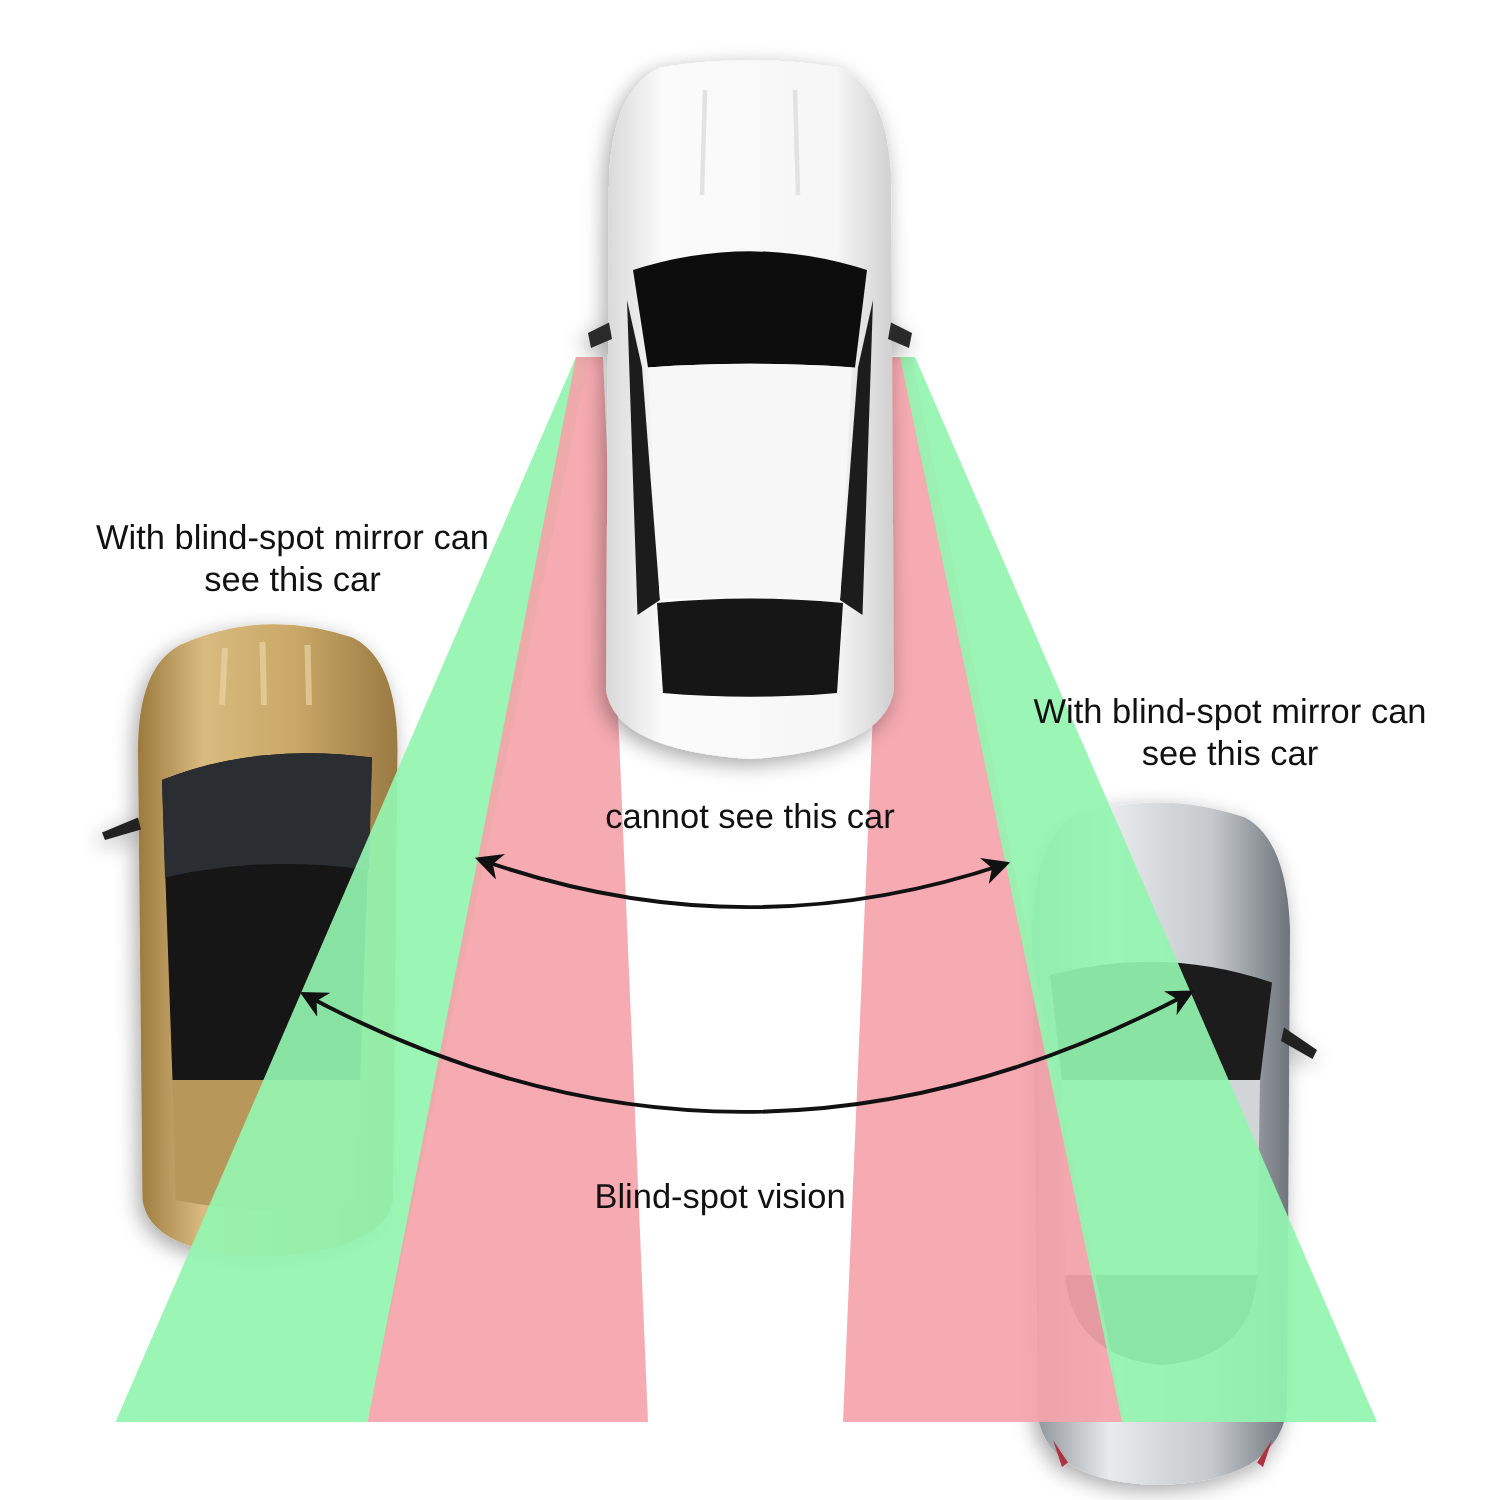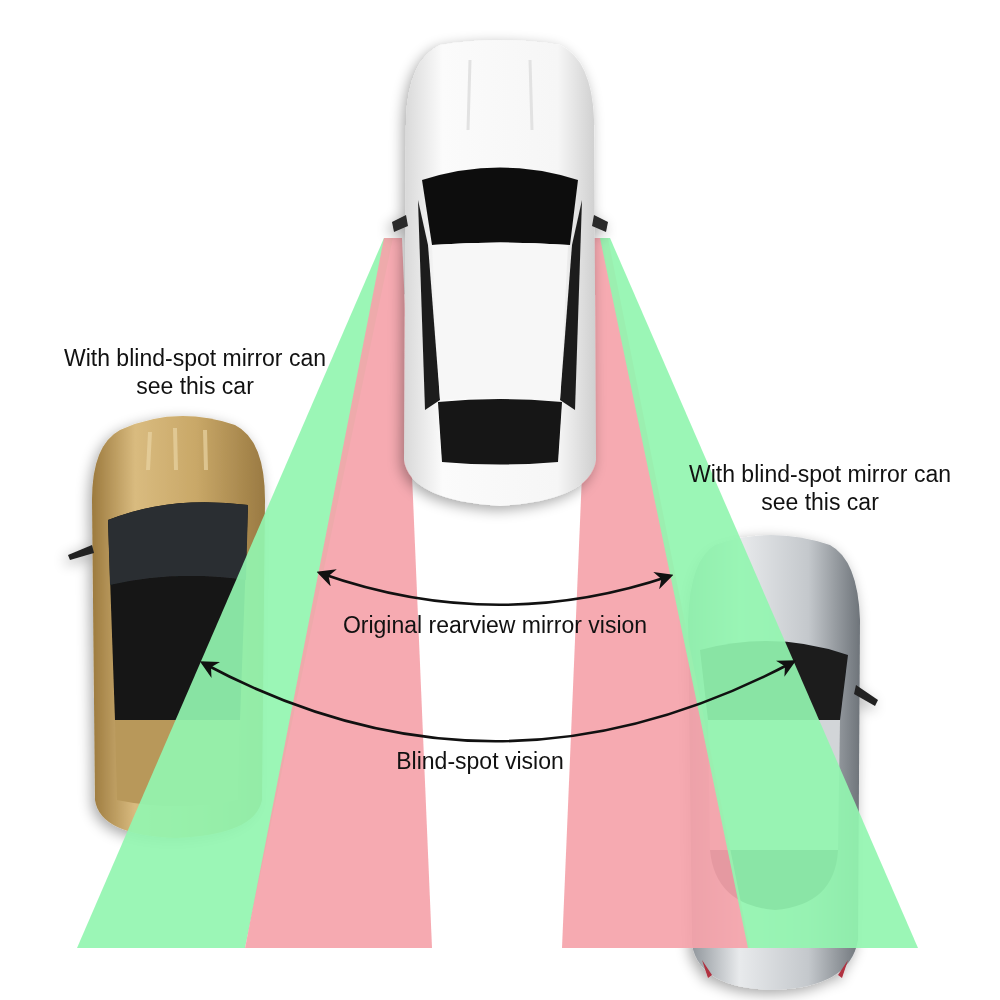--- a/index.html
+++ b/index.html
@@ -119,18 +119,18 @@
     <span class="line">With blind-spot mirror can</span>
     <span class="line">see this car</span>
   </div>
 
   <div class="label" style="left:665px; top:461px; width:310px; font-size:23px;">
     <span class="line">With blind-spot mirror can</span>
     <span class="line">see this car</span>
   </div>
 
   <div class="label" style="left:335px; top:531px; width:330px; font-size:23px;">
+    <span class="line">cannot see this car</span>
   </div>
 
-  <div class="label" style="left:300px; top:612px; width:390px; font-size:23px;">Original rearview mirror vision</div>
 
-  <div class="label" style="left:330px; top:748px; width:300px; font-size:23px;">Blind-spot vision</div>
+  <div class="label" style="left:330px; top:784px; width:300px; font-size:23px;">Blind-spot vision</div>
 </div>
 
 </body></html>

